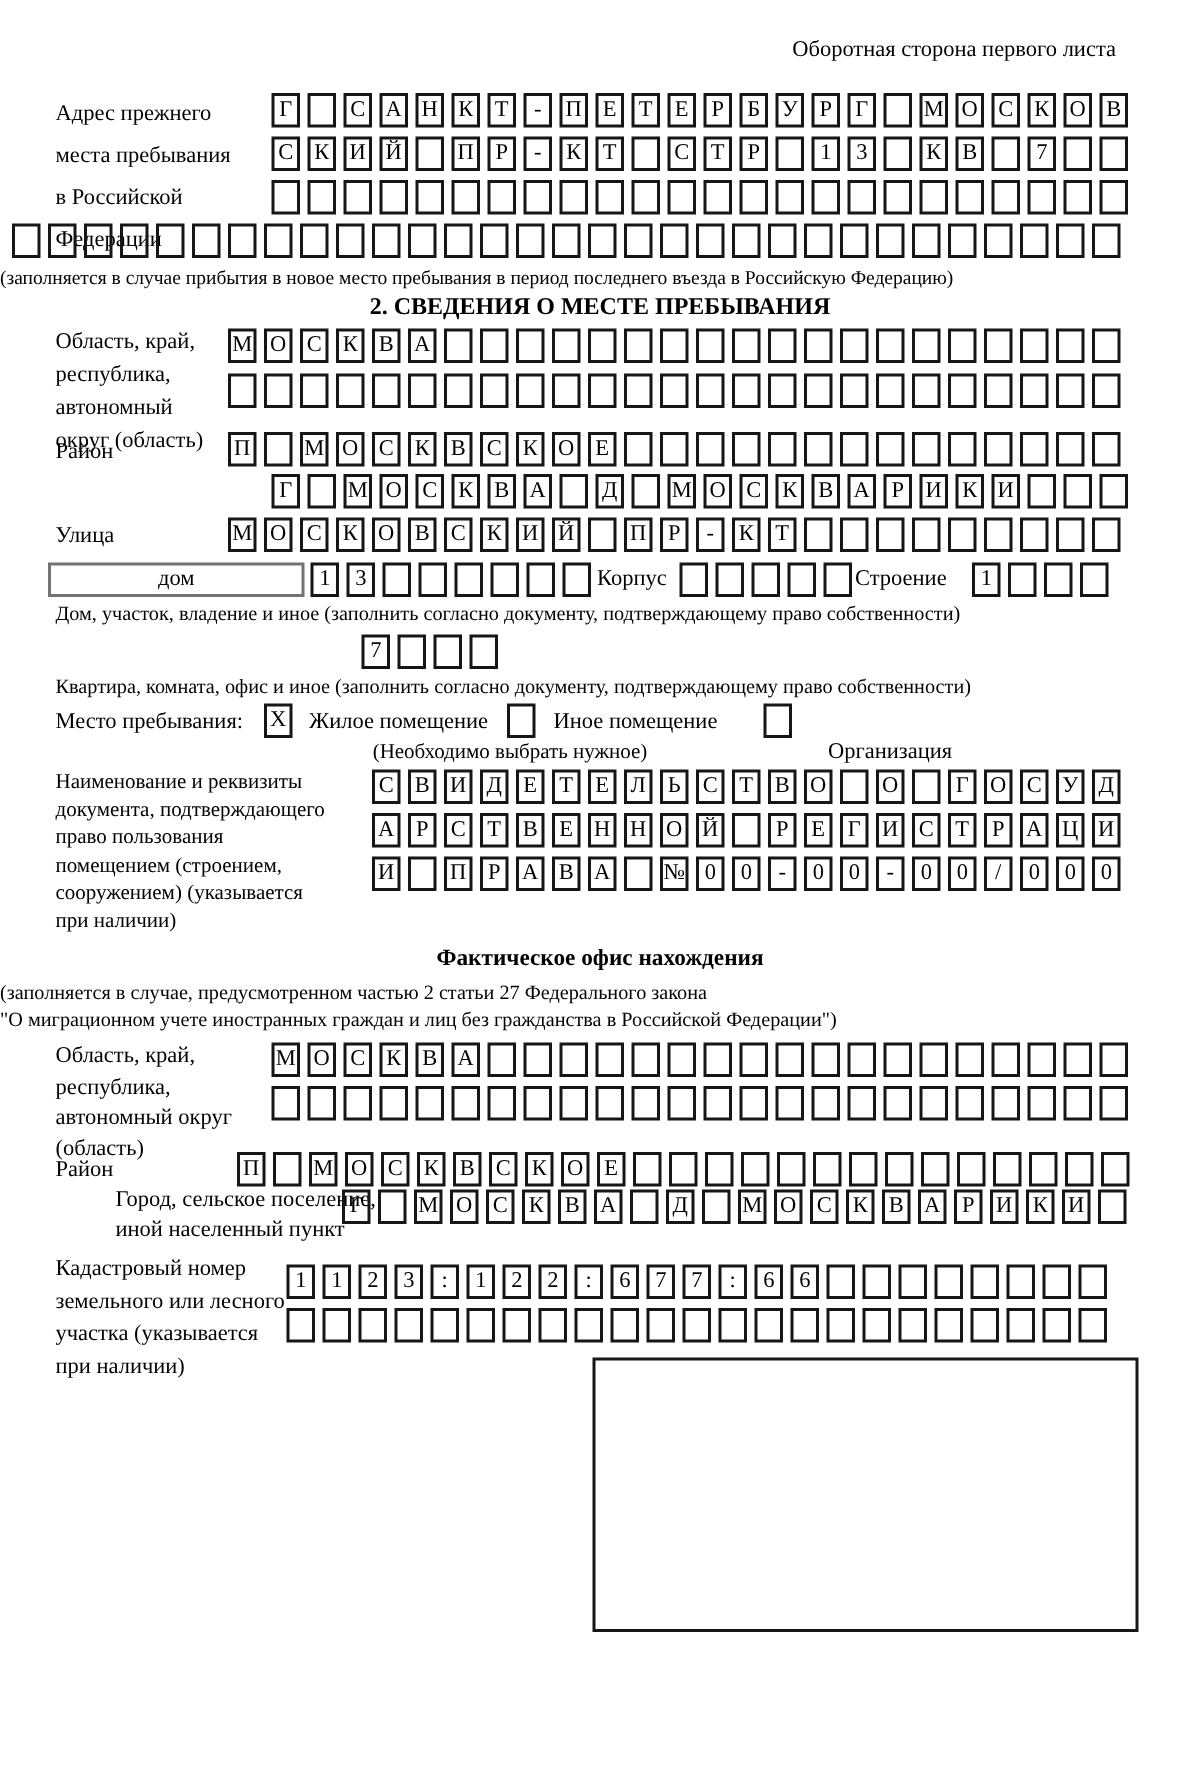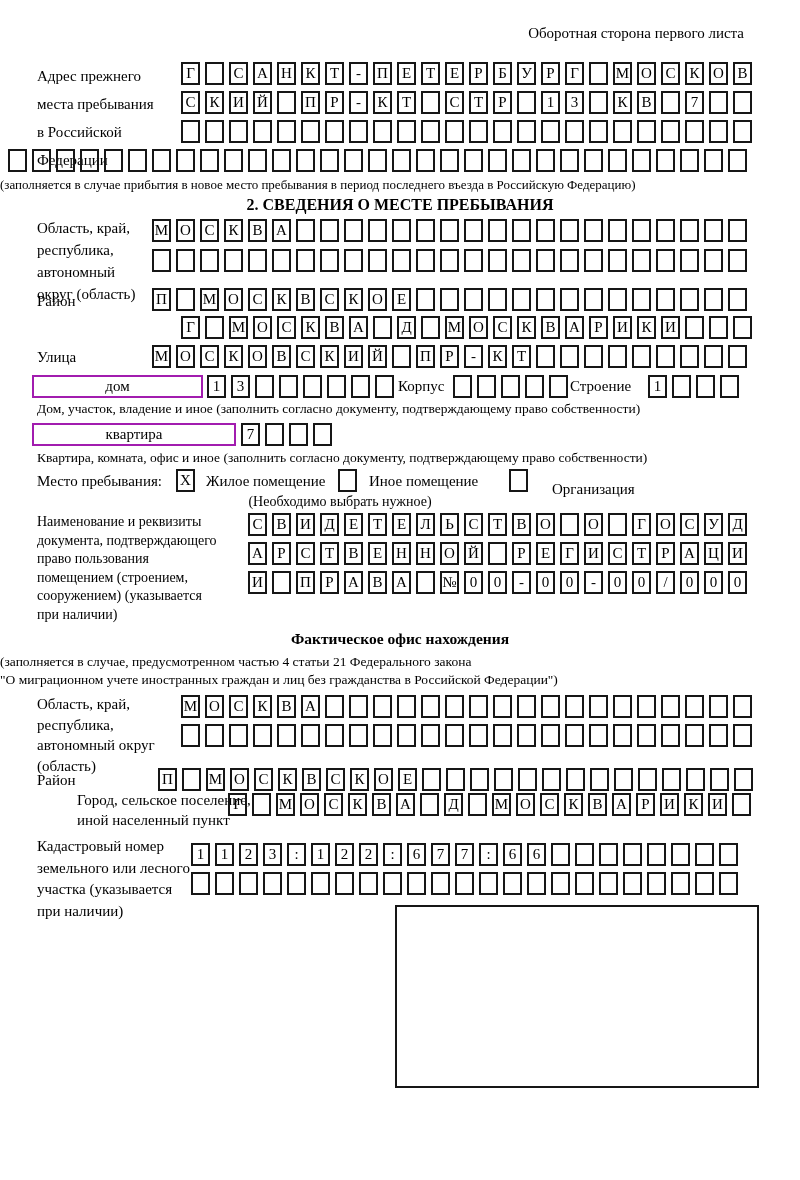--- a/index.html
+++ b/index.html
@@ -6,21 +6,21 @@
   .page{position:relative;width:800px;height:1180px;background:#ffffff;color:#000;
         font-family:"Liberation Serif","DejaVu Serif",serif;overflow:hidden;}
   .row{position:absolute;white-space:nowrap;height:24px;}
   .cell{display:inline-block;box-sizing:border-box;width:19px;height:23px;
         border:2px solid #161616;margin-right:5px;text-align:center;
         font-size:15px;line-height:19px;vertical-align:top;overflow:hidden;}
   .label{position:absolute;font-size:15px;line-height:22px;white-space:pre-line;}
   .note{position:absolute;font-size:13px;line-height:17px;}
   .center{left:0;width:800px;text-align:left;}
   .title{position:absolute;left:0;width:800px;text-align:center;font-weight:bold;font-size:16px;font-family:Liberation Serif, serif;}
-  .widebox{position:absolute;box-sizing:border-box;height:23px;border:2px solid #a21caf;
+  .widebox{position:absolute;box-sizing:border-box;height:23px;border:2px solid #737373;
            display:flex;align-items:center;justify-content:center;font-size:15px;}
   .stamp-box{position:absolute;border:2px solid #161616;background:#fff;}
   .pre{white-space:pre-line;}
 </style>
 </head>
 <body>
 
 <div class="page">
 
   <div class="label" style="top:22px;right:56px;font-size:15px;">Оборотная сторона первого листа</div>
@@ -55,47 +55,44 @@
   <div class="widebox" style="left:32px;top:375px;width:171px;">
       <span>дом</span>
     </div>
   <div class="row" style="left:207px;top:375px;"><span class="cell">1</span><span class="cell">3</span><span class="cell"></span><span class="cell"></span><span class="cell"></span><span class="cell"></span><span class="cell"></span><span class="cell"></span></div>
   <div class="label" style="left:398px;top:375px;">Корпус</div>
   <div class="row" style="left:453px;top:375px;"><span class="cell"></span><span class="cell"></span><span class="cell"></span><span class="cell"></span><span class="cell"></span></div>
   <div class="label" style="left:570px;top:375px;">Строение</div>
   <div class="row" style="left:648px;top:375px;"><span class="cell">1</span><span class="cell"></span><span class="cell"></span><span class="cell"></span></div>
   <div class="note" style="left:37px;top:400px;font-size:13.5px;">Дом, участок, владение и иное (заполнить согласно документу, подтверждающему право собственности)</div>
 
-  <div class="widebox" style="left:32px;top:423px;width:204px;">
-      <span>квартира</span>
-    </div>
   <div class="row" style="left:241px;top:423px;"><span class="cell">7</span><span class="cell"></span><span class="cell"></span><span class="cell"></span></div>
   <div class="note" style="left:37px;top:449px;font-size:13.5px;">Квартира, комната, офис и иное (заполнить согласно документу, подтверждающему право собственности)</div>
 
   <div class="label" style="left:37px;top:470px;">Место пребывания:</div>
   <span class="cell" style="position:absolute;left:176px;top:469px;">X</span>
   <div class="label" style="left:206px;top:470px;">Жилое помещение</div>
   <span class="cell" style="position:absolute;left:338px;top:469px;"></span>
   <div class="label" style="left:369px;top:470px;">Иное помещение</div>
   <span class="cell" style="position:absolute;left:509px;top:469px;"></span>
-  <div class="label" style="left:552px;top:478px;">Организация</div>
+  <div class="label" style="left:552px;top:490px;">Организация</div>
   <div class="note" style="left:150px;top:493px;width:380px;text-align:center;font-size:14px;">(Необходимо выбрать нужное)</div>
 
   <div class="label" style="left:37px;top:513px;font-size:14px;line-height:18.5px;">Наименование и реквизиты
 документа, подтверждающего
 право пользования
 помещением (строением,
 сооружением) (указывается
 при наличии)</div>
   <div class="row" style="left:248px;top:513px;"><span class="cell">С</span><span class="cell">В</span><span class="cell">И</span><span class="cell">Д</span><span class="cell">Е</span><span class="cell">Т</span><span class="cell">Е</span><span class="cell">Л</span><span class="cell">Ь</span><span class="cell">С</span><span class="cell">Т</span><span class="cell">В</span><span class="cell">О</span><span class="cell"></span><span class="cell">О</span><span class="cell"></span><span class="cell">Г</span><span class="cell">О</span><span class="cell">С</span><span class="cell">У</span><span class="cell">Д</span></div>
   <div class="row" style="left:248px;top:542px;"><span class="cell">А</span><span class="cell">Р</span><span class="cell">С</span><span class="cell">Т</span><span class="cell">В</span><span class="cell">Е</span><span class="cell">Н</span><span class="cell">Н</span><span class="cell">О</span><span class="cell">Й</span><span class="cell"></span><span class="cell">Р</span><span class="cell">Е</span><span class="cell">Г</span><span class="cell">И</span><span class="cell">С</span><span class="cell">Т</span><span class="cell">Р</span><span class="cell">А</span><span class="cell">Ц</span><span class="cell">И</span></div>
   <div class="row" style="left:248px;top:571px;"><span class="cell">И</span><span class="cell"></span><span class="cell">П</span><span class="cell">Р</span><span class="cell">А</span><span class="cell">В</span><span class="cell">А</span><span class="cell"></span><span class="cell">№</span><span class="cell">0</span><span class="cell">0</span><span class="cell">-</span><span class="cell">0</span><span class="cell">0</span><span class="cell">-</span><span class="cell">0</span><span class="cell">0</span><span class="cell">/</span><span class="cell">0</span><span class="cell">0</span><span class="cell">0</span></div>
 
   <div class="title" style="top:630px;font-size:15.5px;">Фактическое офис нахождения</div>
-  <div class="note center" style="top:653px;font-size:13.5px;">(заполняется в случае, предусмотренном частью 4 статьи 21 Федерального закона</div>
+  <div class="note center" style="top:653px;font-size:13.5px;">(заполняется в случае, предусмотренном частью 2 статьи 27 Федерального закона</div>
   <div class="note center" style="top:671px;font-size:13.5px;">"О миграционном учете иностранных граждан и лиц без гражданства в Российской Федерации")</div>
 
   <div class="label" style="left:37px;top:694px;line-height:20.5px;">Область, край,
 республика,
 автономный округ
 (область)</div>
   <div class="row" style="left:181px;top:695px;"><span class="cell">М</span><span class="cell">О</span><span class="cell">С</span><span class="cell">К</span><span class="cell">В</span><span class="cell">А</span><span class="cell"></span><span class="cell"></span><span class="cell"></span><span class="cell"></span><span class="cell"></span><span class="cell"></span><span class="cell"></span><span class="cell"></span><span class="cell"></span><span class="cell"></span><span class="cell"></span><span class="cell"></span><span class="cell"></span><span class="cell"></span><span class="cell"></span><span class="cell"></span><span class="cell"></span><span class="cell"></span></div>
   <div class="row" style="left:181px;top:724px;"><span class="cell"></span><span class="cell"></span><span class="cell"></span><span class="cell"></span><span class="cell"></span><span class="cell"></span><span class="cell"></span><span class="cell"></span><span class="cell"></span><span class="cell"></span><span class="cell"></span><span class="cell"></span><span class="cell"></span><span class="cell"></span><span class="cell"></span><span class="cell"></span><span class="cell"></span><span class="cell"></span><span class="cell"></span><span class="cell"></span><span class="cell"></span><span class="cell"></span><span class="cell"></span><span class="cell"></span></div>
 
   <div class="label" style="left:37px;top:769px;">Район</div>

